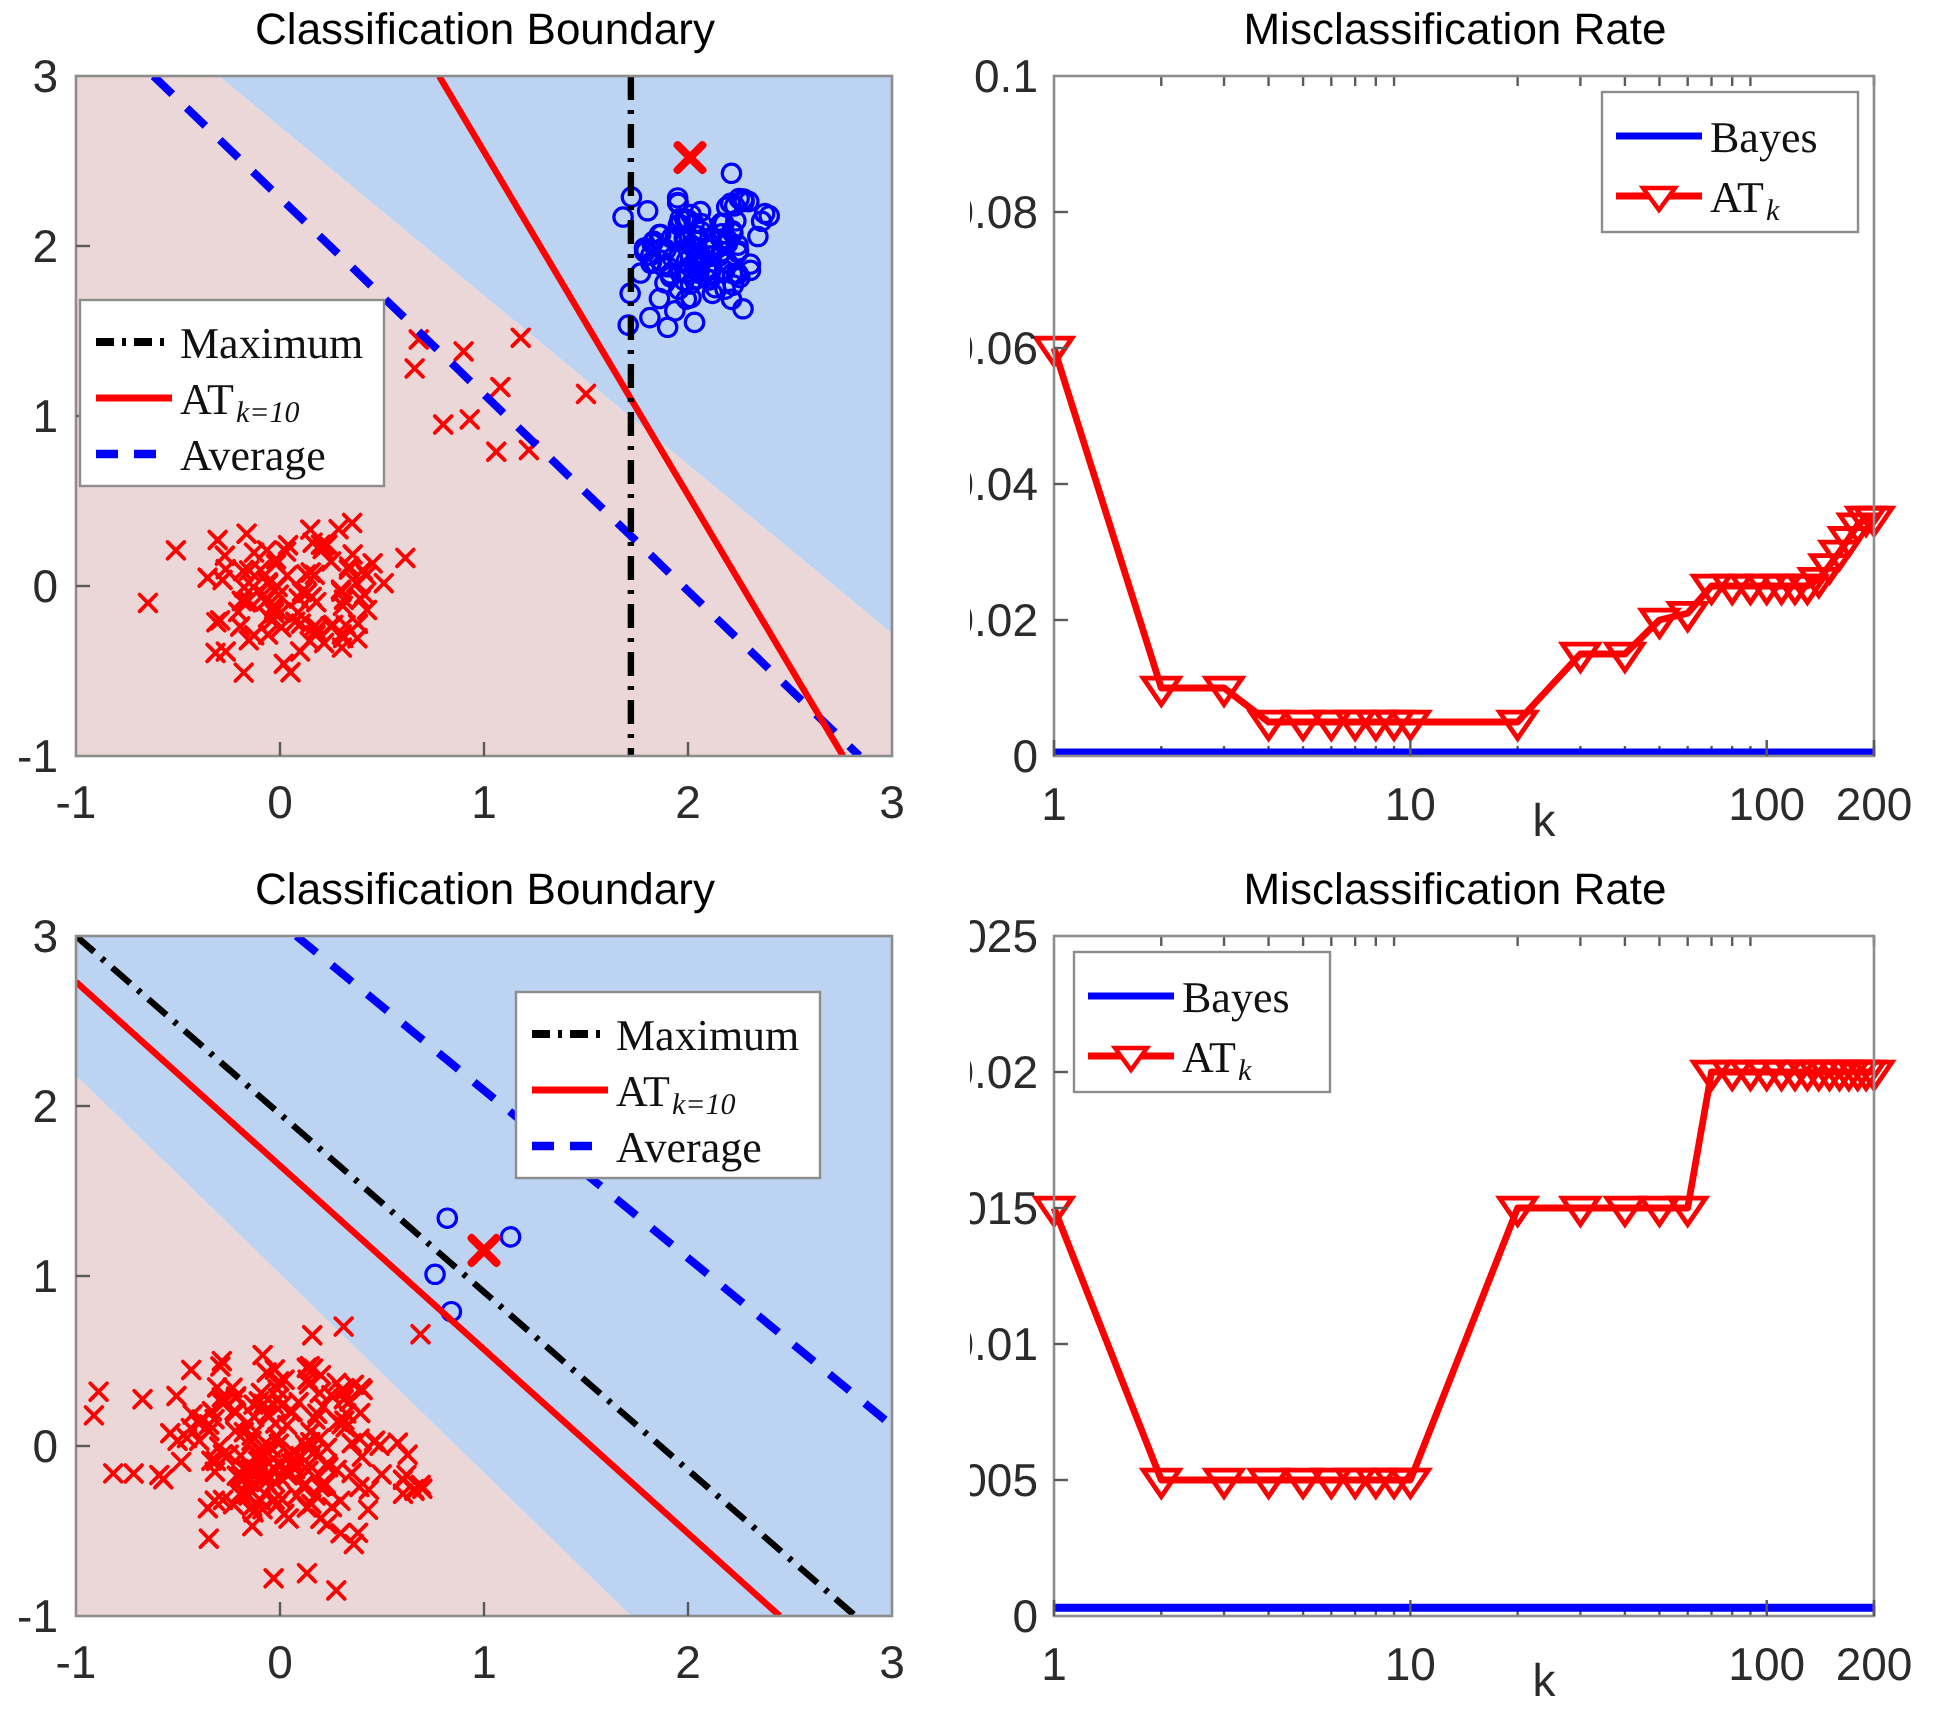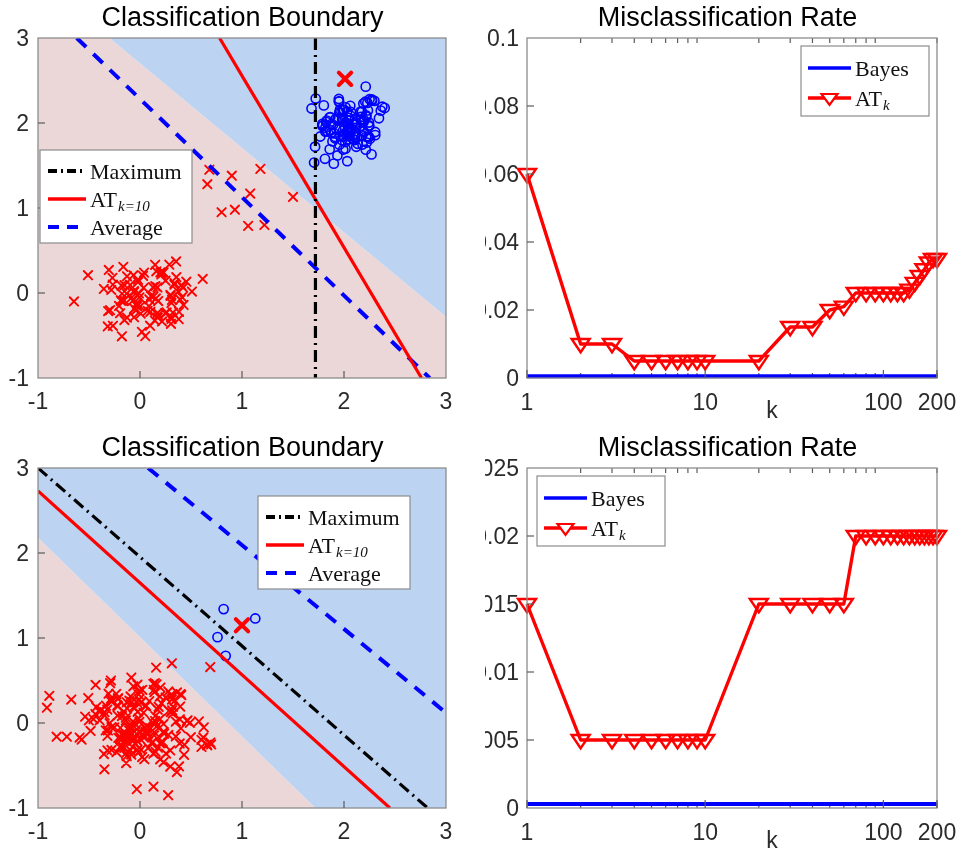--- a/index.html
+++ b/index.html
@@ -2,21 +2,21 @@
 <html><head>
 <meta charset="utf-8">
 <style>
   html,body{margin:0;padding:0;background:#fff;}
   body{width:970px;height:860px;overflow:hidden;
        font-family:"Liberation Sans","DejaVu Sans",sans-serif;}
   #root{position:relative;width:970px;height:860px;}
   .panel{position:absolute;}
   .ptitle{position:absolute;left:0;right:0;text-align:center;
           font-family:"Liberation Sans","DejaVu Sans",sans-serif;
-          font-size:27px;color:#000;line-height:1;white-space:nowrap;}
+          font-size:22px;color:#000;line-height:1;white-space:nowrap;}
   .axis-svg{position:absolute;left:0;top:0;}
   .tick-lbl{font-family:"Liberation Sans","DejaVu Sans",sans-serif;
             font-size:23px;fill:#2b2b2b;}
   .axname{font-family:"Liberation Sans","DejaVu Sans",sans-serif;
           font-size:23px;fill:#2b2b2b;}
   .leg-text{font-family:"Liberation Serif","DejaVu Serif",serif;
             font-size:22px;fill:#111;}
   .leg-sub{font-family:"Liberation Serif","DejaVu Serif",serif;
            font-size:15px;fill:#111;font-style:italic;}
   .legend-box{fill:#ffffff;stroke:#8d8d8d;stroke-width:1.2;}

